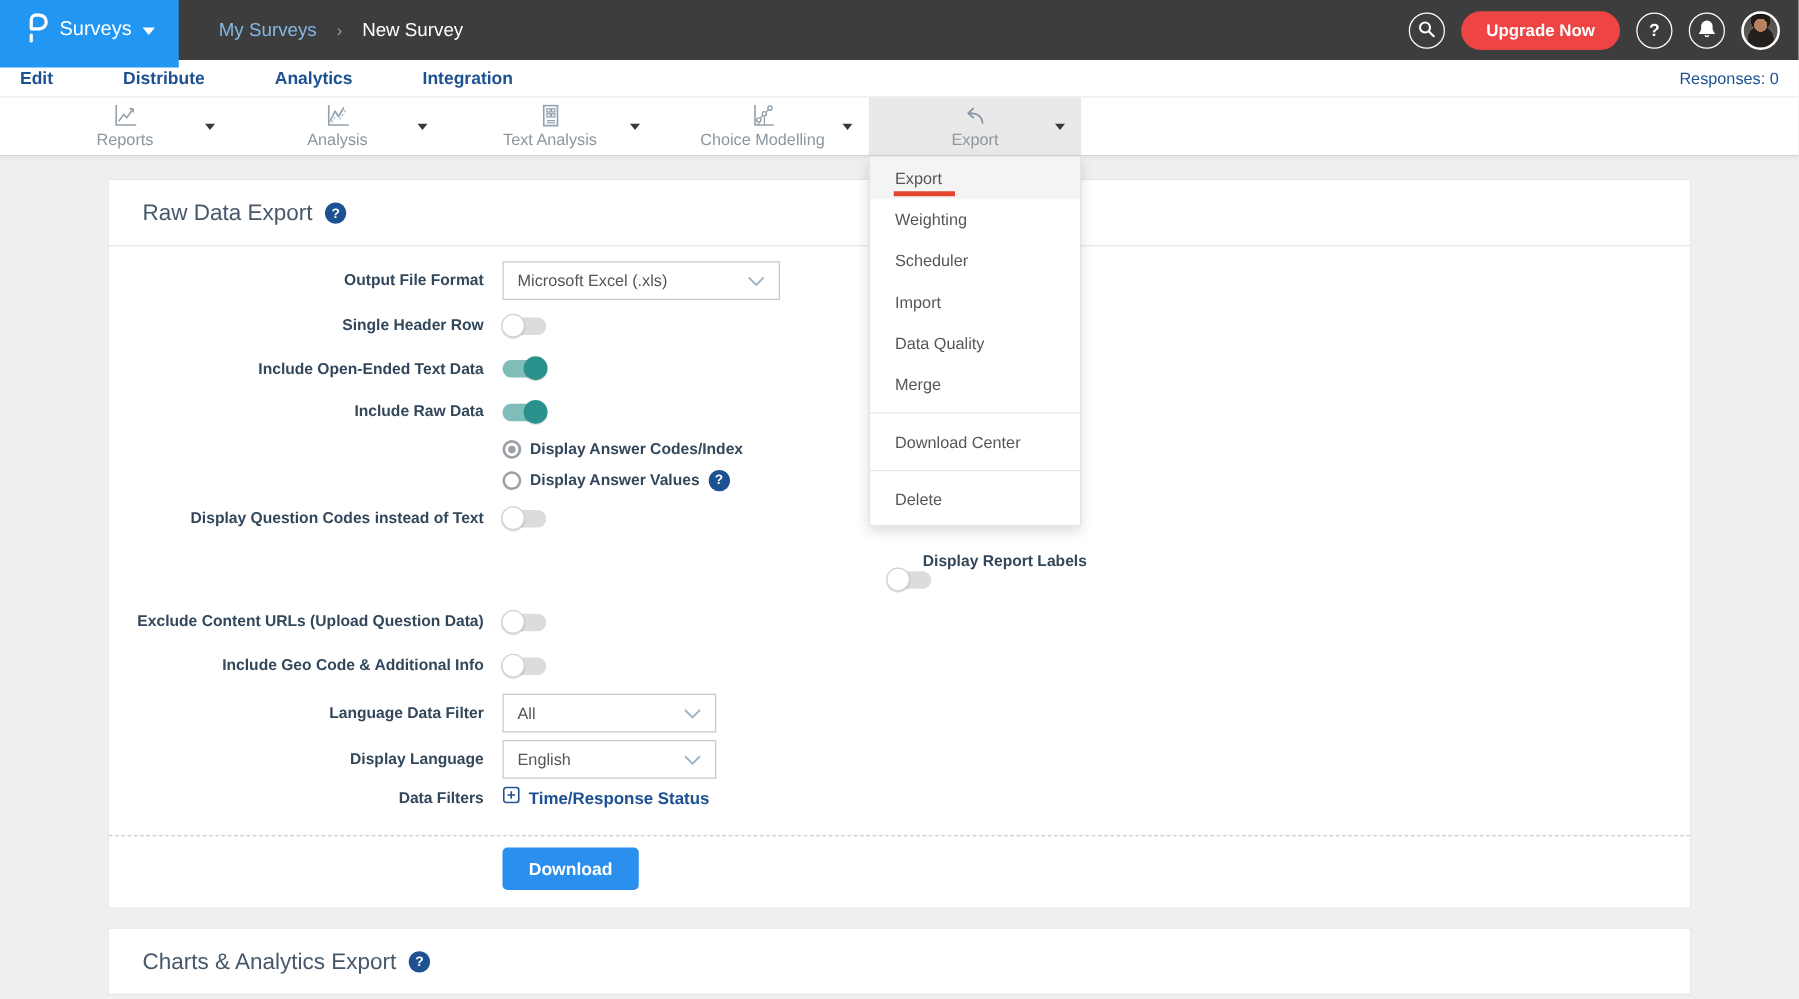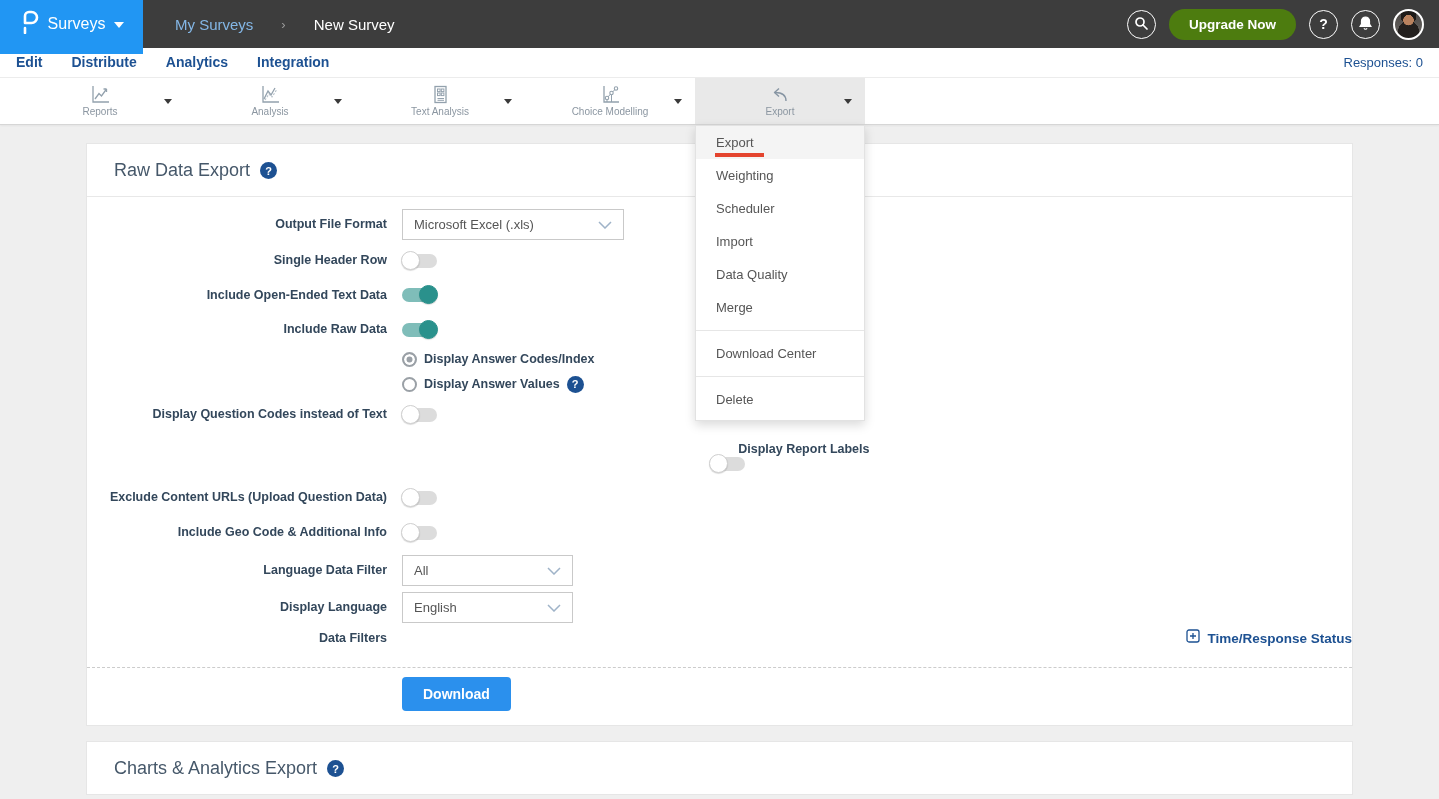--- a/index.html
+++ b/index.html
@@ -6,53 +6,53 @@
   html,body { width:1439px; height:799px; overflow:hidden;
     font-family:"Liberation Sans", sans-serif; background:#efefef; }
 
   
   .topbar { height:48px; background:#3d3d3d; display:flex; align-items:center; position:relative; z-index:40; }
   .logo-block { width:143px; height:60px; background:#2196f3; display:flex; align-items:center;
     justify-content:center; gap:9px; cursor:pointer; }
   .product-label { color:#fff; font-size:16px; }
   .caret-white { width:0; height:0; border-left:5px solid transparent; border-right:5px solid transparent;
     border-top:6px solid #fff; margin-top:2px; }
-  .breadcrumb { display:flex; align-items:center; margin-left:32px; font-size:15px; gap:28px; }
+  .breadcrumb { display:flex; align-items:center; margin-left:32px; font-size:15px; gap:16px; }
   .bc-parent { color:#84b7e6; cursor:pointer; }
   .bc-sep { color:#9c9c9c; font-size:13px; }
   .bc-current { color:#fff; }
   .topbar-right { margin-left:auto; display:flex; align-items:center; gap:13px; padding-right:15px; }
   .circle-btn { width:29px; height:29px; border:1.6px solid #fff; border-radius:50%;
     display:flex; align-items:center; justify-content:center; color:#fff; cursor:pointer;
     font-weight:bold; font-size:14px; background:transparent; flex-shrink:0; }
-  .upgrade-btn { background:#4d7c0f; color:#fff; font-weight:bold; font-size:13.5px;
+  .upgrade-btn { background:#ef4444; color:#fff; font-weight:bold; font-size:13.5px;
     padding:8px 20px; border-radius:17px; border:none; cursor:pointer; }
   .avatar { width:31px; height:31px; border-radius:50%; border:2px solid #fff; cursor:pointer;
     background:
       radial-gradient(circle at 50% 34%, #b9825e 0 23%, transparent 24%),
       radial-gradient(circle at 50% 76%, #23201e 0 42%, transparent 43%),
       radial-gradient(circle at 50% 20%, #1d1a18 0 30%, transparent 31%),
       linear-gradient(#4a4745, #6b6763); }
 
   
   .subnav { height:30px; background:#fff; display:flex; align-items:center; padding:0 16px;
-    border-bottom:1px solid #ececec; position:relative; z-index:30; }
+    border-bottom:1px solid #ececec; position:relative; z-index:30;gap:27px; }
   .tab { color:#1d5192; font-size:14px; font-weight:600; margin-right:29px; cursor:pointer; padding-bottom:1px; }
   .tab.active { text-underline-offset:4px; }
   .responses { margin-left:auto; color:#1d5192; font-size:13px; }
 
   
   .toolbar { height:47px; background:#fff; border-bottom:1px solid #d6d6d6; display:flex;
     padding-left:15px; position:relative; z-index:30; box-shadow:0 1px 2px rgba(0,0,0,.05); }
   .tool-item { width:170px; height:46px; display:flex; align-items:center; justify-content:center;
     position:relative; cursor:pointer; }
   .tool-item.active { background:#e9e9e9; }
   .tool-inner { display:flex; flex-direction:column; align-items:center; gap:1px; }
   .tool-icon svg { display:block; }
-  .tool-label { font-size:10px; color:#8b96a1; }
+  .tool-label { font-size:13px; color:#8b96a1; }
   .tool-caret { position:absolute; right:13px; top:21px; width:0; height:0;
     border-left:4px solid transparent; border-right:4px solid transparent; border-top:5px solid #3a3a3a; }
 
   
   .menu { position:absolute; left:695px; top:125px; width:170px; background:#fff;
     border:1px solid #e2e2e2; box-shadow:0 4px 10px rgba(0,0,0,.15); z-index:50; padding-bottom:4px; }
   .menu-item { height:33px; line-height:33px; padding-left:20px; font-size:13px; color:#565656;
     cursor:pointer; position:relative; }
   .menu-item.highlighted { background:#f4f4f4; }
   .red-underline { position:absolute; left:19px; top:27px; width:49px; height:3.5px; background:#e4442e; }
@@ -94,21 +94,21 @@
   .link-row { display:flex; align-items:center; gap:7px; cursor:pointer; }
   .link-text { color:#1d5192; font-weight:bold; font-size:13.5px; }
 
   .dashed-divider { border-top:1px dashed #cccccc; margin-top:20px; margin-bottom:9px; }
   .download-btn { background:#2b90ed; color:#fff; font-weight:bold; font-size:14px; border:none;
     border-radius:4px; padding:9px 21px; cursor:pointer; }
   .btn-row { padding-bottom:14px; }
 
   .mb-sel { margin-bottom:13px; } .mb-tg { margin-bottom:19px; } .mb-tg2 { margin-bottom:19px;flex-direction:column; }
   .mb-tg-sm { margin-bottom:14px; } .mb-rad { margin-bottom:9px; } .mb-rad2 { margin-bottom:14px; }
-  .mb-tg-last { margin-bottom:15px; } .mb-sel2 { margin-bottom:6px; } .mb-df { margin-bottom:2px;justify-content:space-between; }
+  .mb-tg-last { margin-bottom:15px; } .mb-sel2 { margin-bottom:6px; } .mb-df { margin-bottom:2px; }
 
   .card2 { margin-top:15px; }
 </style>
 </head>
 <body>
 
 <div class="topbar">
   <div class="logo-block">
     <span>
       <svg width="20" height="24" viewBox="0 0 20 24">

